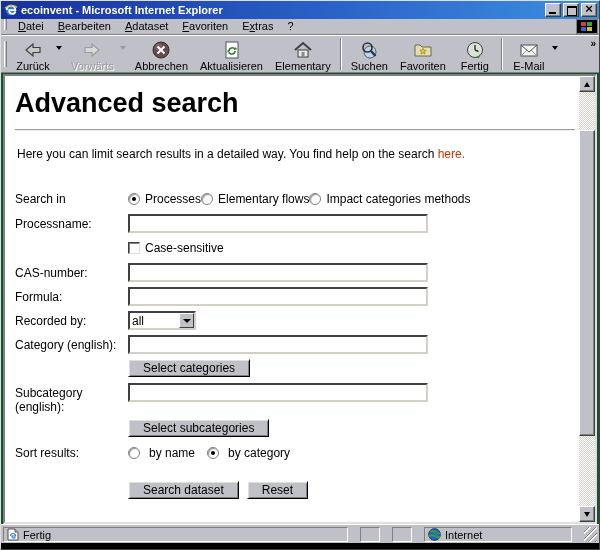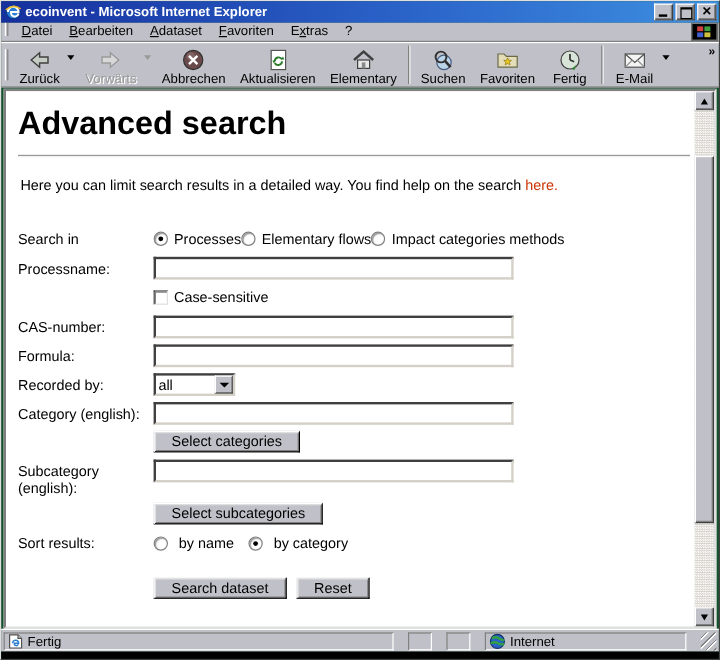--- a/index.html
+++ b/index.html
@@ -99,21 +99,21 @@
   .sb-thumb { position:absolute; left:0; width:16px; top:54px; height:306px; background:#c0c0c8;
               border:1px solid; border-color:#fff #404040 #404040 #fff; box-shadow:inset -1px -1px 0 #808080; }
 
   
   .statusbar { height:19px; display:flex; align-items:stretch; gap:12px; padding:2px 2px 1px 2px;
                background:#c0c0c8; border-top:1px solid #fff; flex-shrink:0; }
   .pane { border:1px solid; border-color:#808080 #fff #fff #808080; display:flex; align-items:center;
           font-size:11px; padding:0 3px; white-space:nowrap; }
   .pane-ready { flex:1; }
   .pane-s { width:20px; }
-  .pane-zone { width:168px; }
+  .pane-zone { width:148px; }
   .pane svg { margin-right:4px; flex-shrink:0; }
   .grip { width:13px; border:0; background:
           repeating-linear-gradient(135deg, transparent 0 3px, #808080 3px 4px, #fff 4px 5px); }
 
   .bottomstrip { height:6px; background:#000; flex-shrink:0; }
 </style>
 </head>
 <body>
 
 <div class="window">

